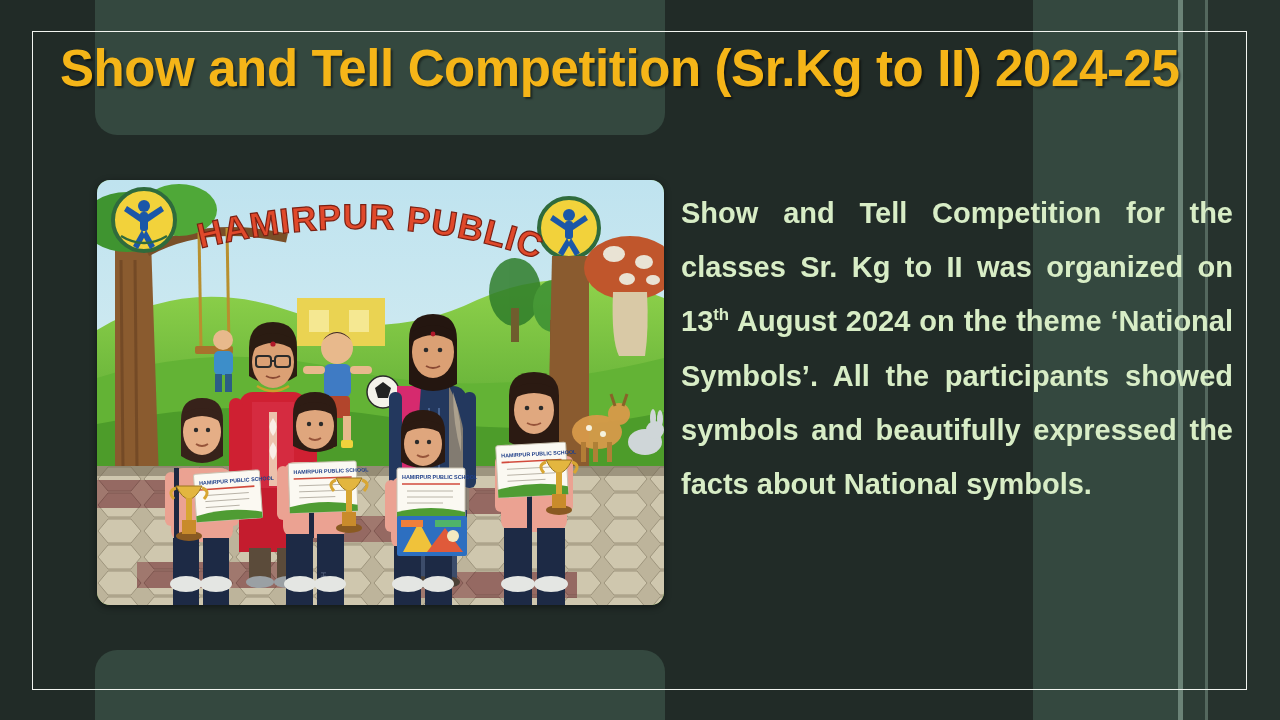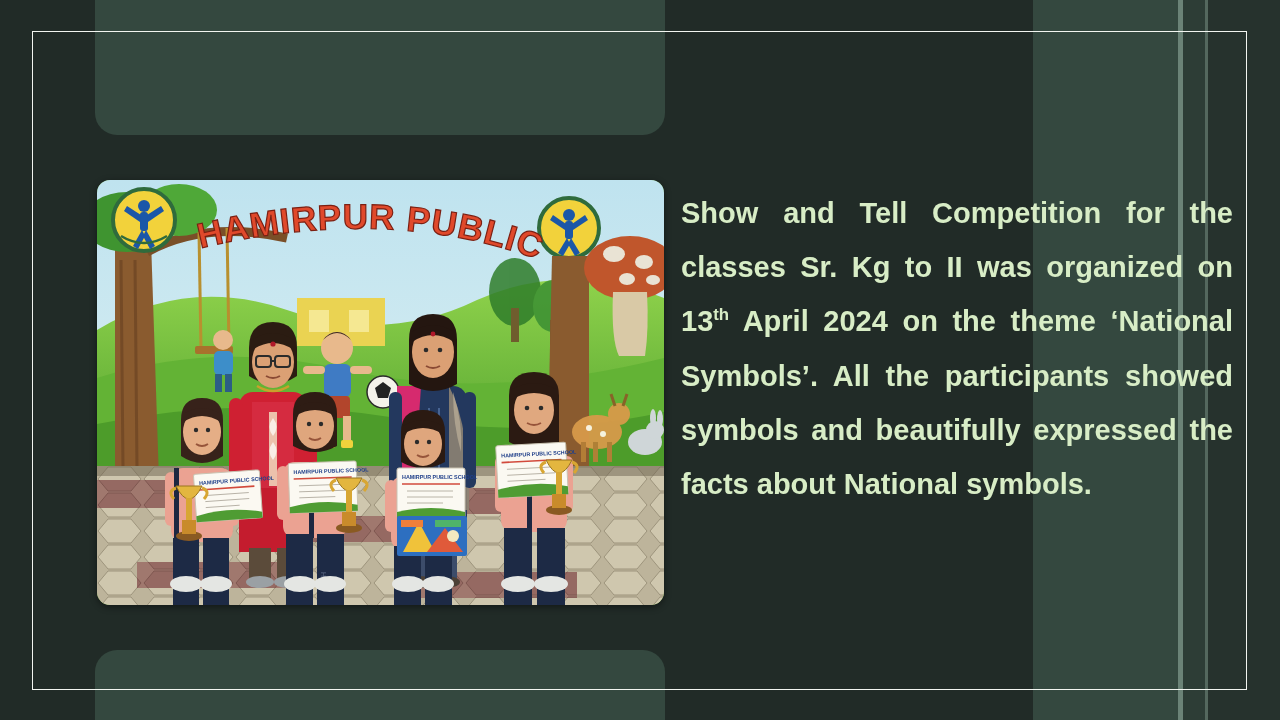--- a/index.html
+++ b/index.html
@@ -109,20 +109,21 @@
   <div class="band band-mid"></div>
   <div class="band band-right"></div>
   <div class="band band-bright"></div>
   <div class="band band-thin"></div>
 
   <div class="panel panel-top"></div>
   <div class="panel panel-bottom"></div>
 
   <div class="frame"></div>
 
+  <div class="title">Show and Tell Competition (Sr.Kg to II) 2024-25</div>
 
   <div class="photo">
     <svg viewBox="0 0 567 425" preserveAspectRatio="xMidYMid slice">
       <defs>
         <linearGradient id="skyG" x1="0" y1="0" x2="0" y2="1">
           <stop offset="0%" stop-color="#bfe3ef"></stop>
           <stop offset="100%" stop-color="#d9eef2"></stop>
         </linearGradient>
         <linearGradient id="hillG" x1="0" y1="0" x2="0" y2="1">
           <stop offset="0%" stop-color="#8fd24b"></stop>
@@ -455,16 +456,16 @@
           <path d="M449,282 q-9,3 -2,11" stroke="#d8a633" stroke-width="3" fill="none"></path>
           <path d="M475,282 q9,3 2,11" stroke="#d8a633" stroke-width="3" fill="none"></path>
         </g>
       </g>
 
       <rect x="0" y="0" width="567" height="425" fill="none"></rect>
     </svg>
   </div>
 
   <div class="body-text">
-    <span>Show and Tell Competition for the classes Sr. Kg to II was organized on 13</span><sup>th</sup><span> April 2024 on the theme ‘National Symbols’. All the participants showed symbols and beautifully expressed the facts about National symbols.</span>
+    <span>Show and Tell Competition for the classes Sr. Kg to II was organized on 13</span><sup>th</sup><span> August 2024 on the theme ‘National Symbols’. All the participants showed symbols and beautifully expressed the facts about National symbols.</span>
   </div>
 
 </div>
 
 </body></html>

